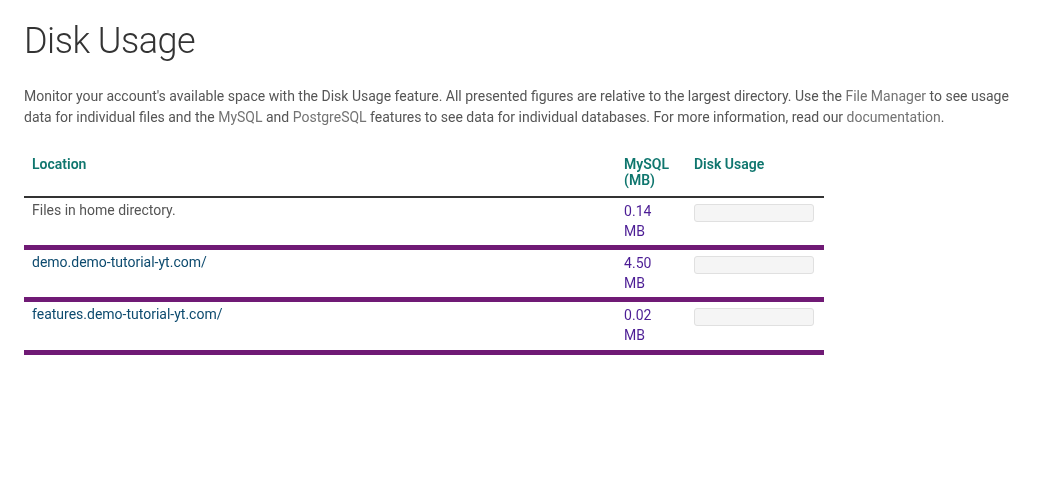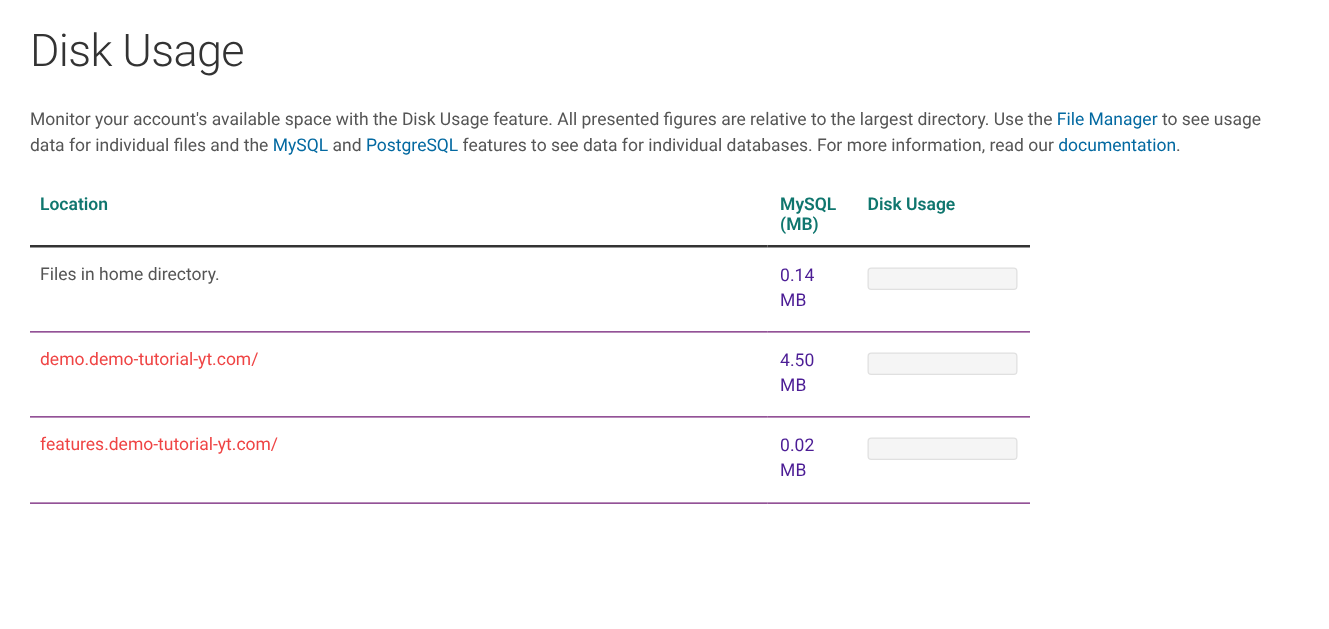--- a/index.html
+++ b/index.html
@@ -22,21 +22,21 @@
       letter-spacing: -0.5px;
     }
     .description {
       font-size: 14px;
       color: #555;
       line-height: 1.5;
       margin-bottom: 20px;
       max-width: 1020px;
     }
     .description a {
-      color: #0369a1;
+      color: #737373;
       text-decoration: none;
     }
     table {
       width: 800px;
       border-collapse: collapse;
     }
     thead th {
       text-align: left;
       font-weight: 600;
       color: #0f766e;
@@ -51,31 +51,31 @@
     th.col-location {
       width: 600px;
     }
     th.col-size {
       width: 70px;
     }
     th.col-usage {
       width: 130px;
     }
     tbody td {
-      padding: 14px 10px;
+      padding: 4px 10px;
       font-size: 14px;
       color: #555;
-      border-bottom: 1px solid #701a75;
+      border-bottom: 5px solid #701a75;
       vertical-align: top;
     }
     tbody td:first-child {
       padding-left: 8px;
     }
     tbody td a {
-      color: #ef4444;
+      color: #0c4a6e;
       text-decoration: none;
       margin-top: 28px;
     }
     .size-cell {
       color: #4c1d95;
       line-height: 1.4;
     }
     .bar-container {
       width: 120px;
       height: 18px;

